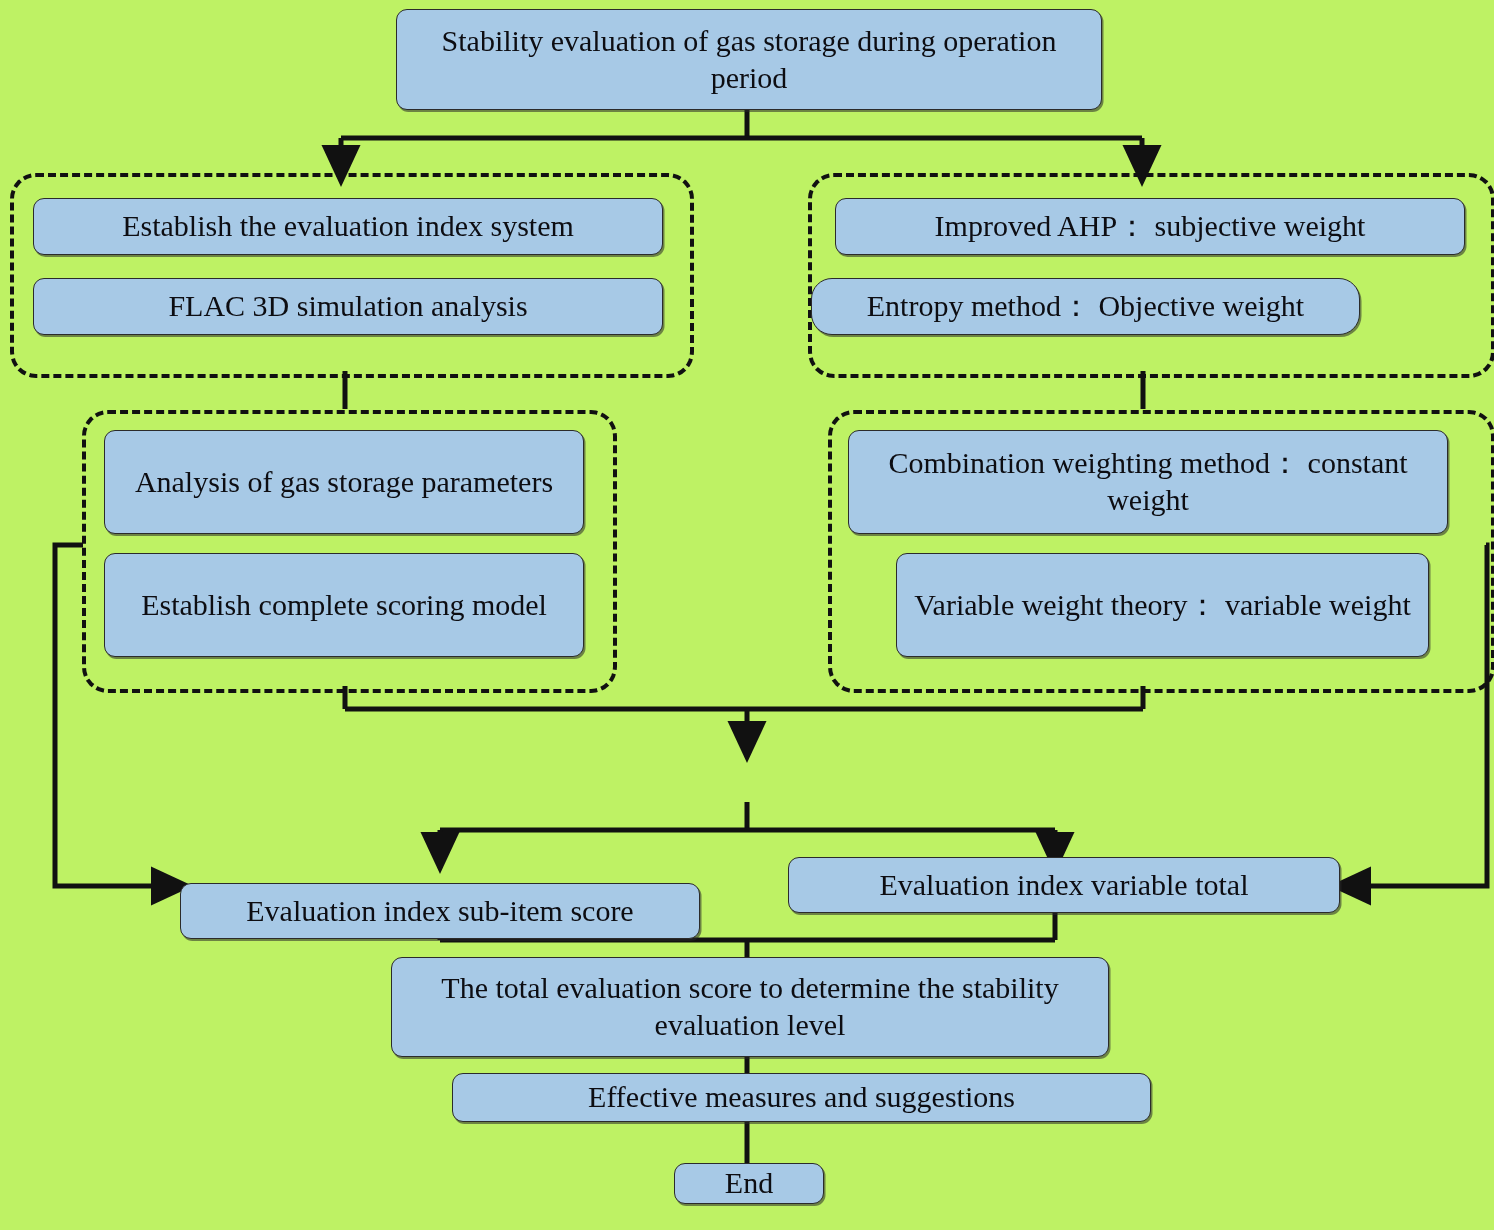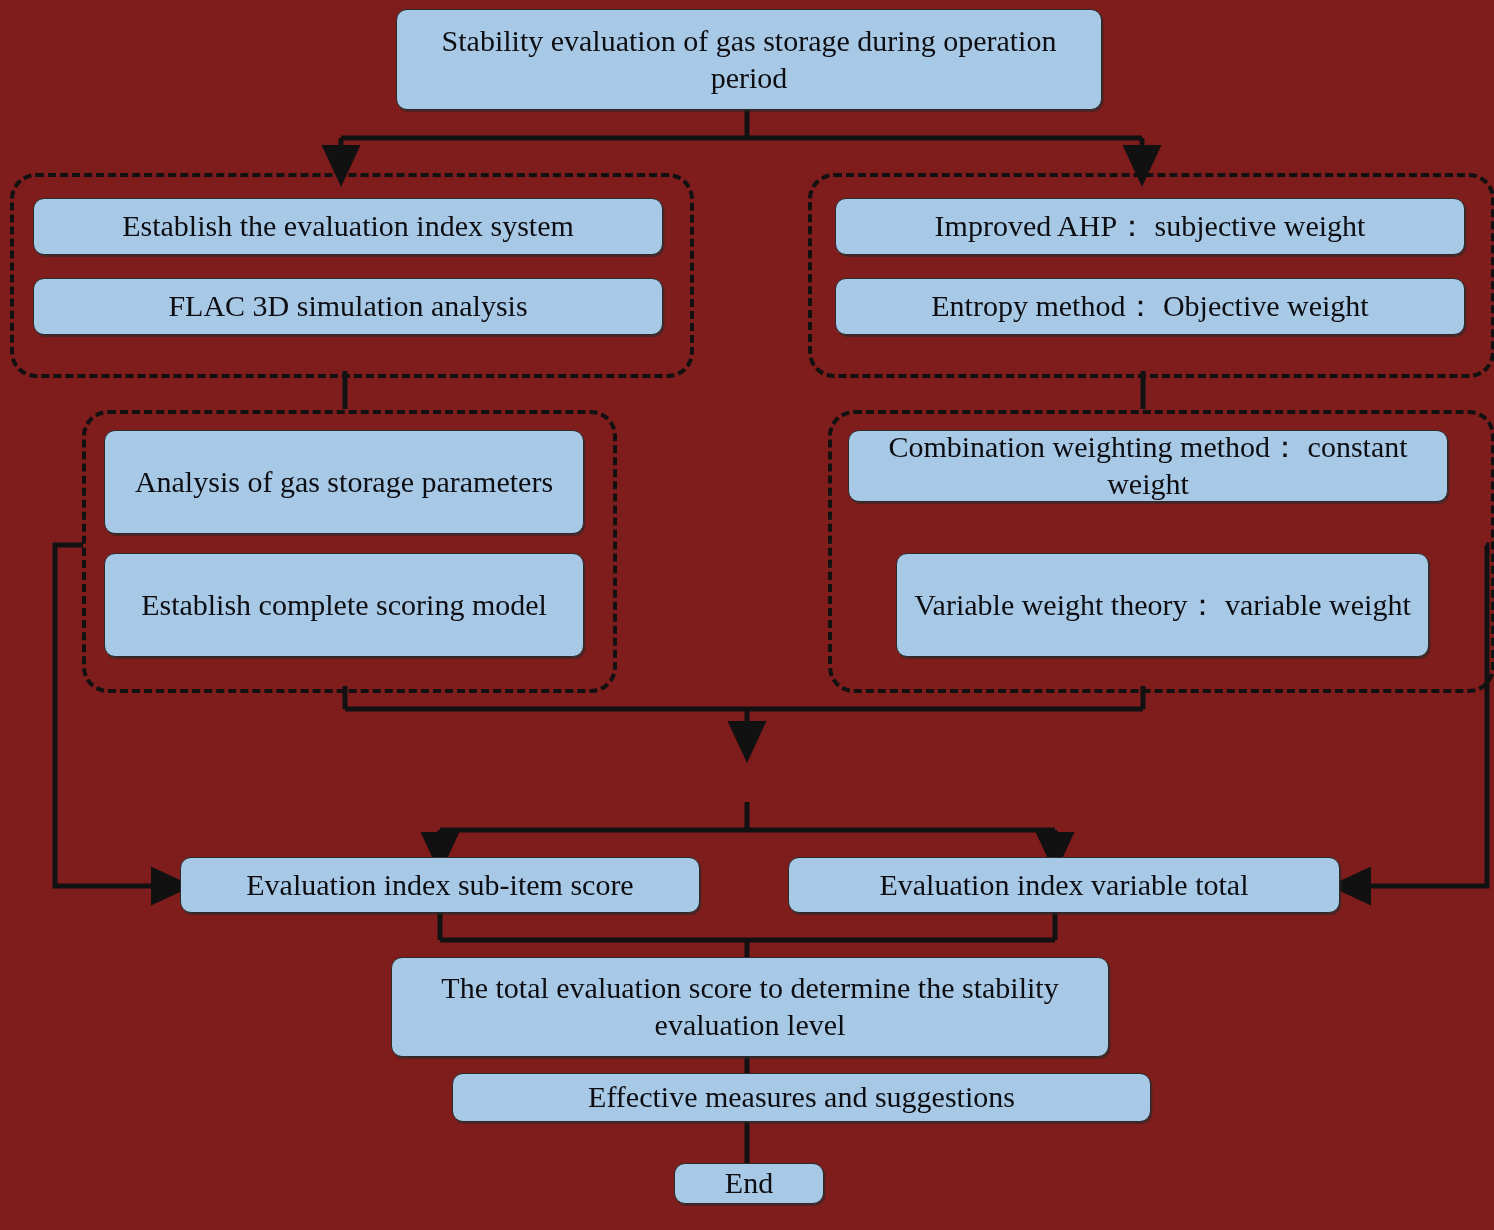--- a/index.html
+++ b/index.html
@@ -1,17 +1,17 @@
 <!DOCTYPE html>
 <html><head>
 <meta charset="utf-8">
 <style>
   html,body{margin:0;padding:0;background:#ffffff;}
   body{font-family:"Liberation Serif","DejaVu Serif",serif;}
-  #canvas{position:relative;width:1494px;height:1230px;background:#7f1d1d;overflow:hidden;}
+  #canvas{position:relative;width:1494px;height:1230px;background:#bef264;overflow:hidden;}
   svg.wires{position:absolute;left:0;top:0;width:1494px;height:1230px;pointer-events:none;}
 
   .node{
     position:absolute;
     background:#a7c9e6;
     border:1.5px solid #2b2b2b;
     border-radius:11px;
     box-shadow:1.5px 2px 0 rgba(40,40,40,.55);
     display:flex;align-items:center;justify-content:center;
     text-align:center;
@@ -88,42 +88,42 @@
     <span>Establish the evaluation index system</span>
   </div>
   <div class="node" style="left:33px;top:278px;width:630px;height:57px;">
     <span>FLAC 3D simulation analysis</span>
   </div>
 
   <div class="group" style="left:808px;top:173px;width:679px;height:197px;"></div>
   <div class="node" style="left:835px;top:198px;width:630px;height:57px;">
     <span>Improved AHP： subjective weight</span>
   </div>
-  <div class="node" style="left:835px;top:278px;width:630px;height:57px;">
+  <div class="node" style="left:811px;top:278px;width:549px;height:57px;border-radius:21px;">
     <span>Entropy method： Objective weight</span>
   </div>
 
   <div class="group" style="left:82px;top:410px;width:527px;height:275px;"></div>
   <div class="node" style="left:104px;top:430px;width:480px;height:104px;">
     <span>Analysis of gas storage parameters</span>
   </div>
   <div class="node" style="left:104px;top:553px;width:480px;height:104px;">
     <span>Establish  complete scoring model</span>
   </div>
 
   <div class="group" style="left:828px;top:410px;width:659px;height:275px;"></div>
-  <div class="node" style="left:848px;top:430px;width:600px;height:72px;">
+  <div class="node" style="left:848px;top:430px;width:600px;height:104px;">
     <span>Combination weighting method： constant weight</span>
   </div>
   <div class="node" style="left:896px;top:553px;width:533px;height:104px;">
     <span>Variable weight theory： variable weight</span>
   </div>
 
 
-  <div class="node" style="left:180px;top:857px;width:520px;height:56px;">
+  <div class="node" style="left:180px;top:883px;width:520px;height:56px;">
     <span>Evaluation index sub-item score</span>
   </div>
   <div class="node" style="left:788px;top:857px;width:552px;height:56px;">
     <span>Evaluation index variable total</span>
   </div>
 
   <div class="node" style="left:391px;top:957px;width:718px;height:100px;">
     <span>The total evaluation score to determine the stability evaluation level</span>
   </div>
 

